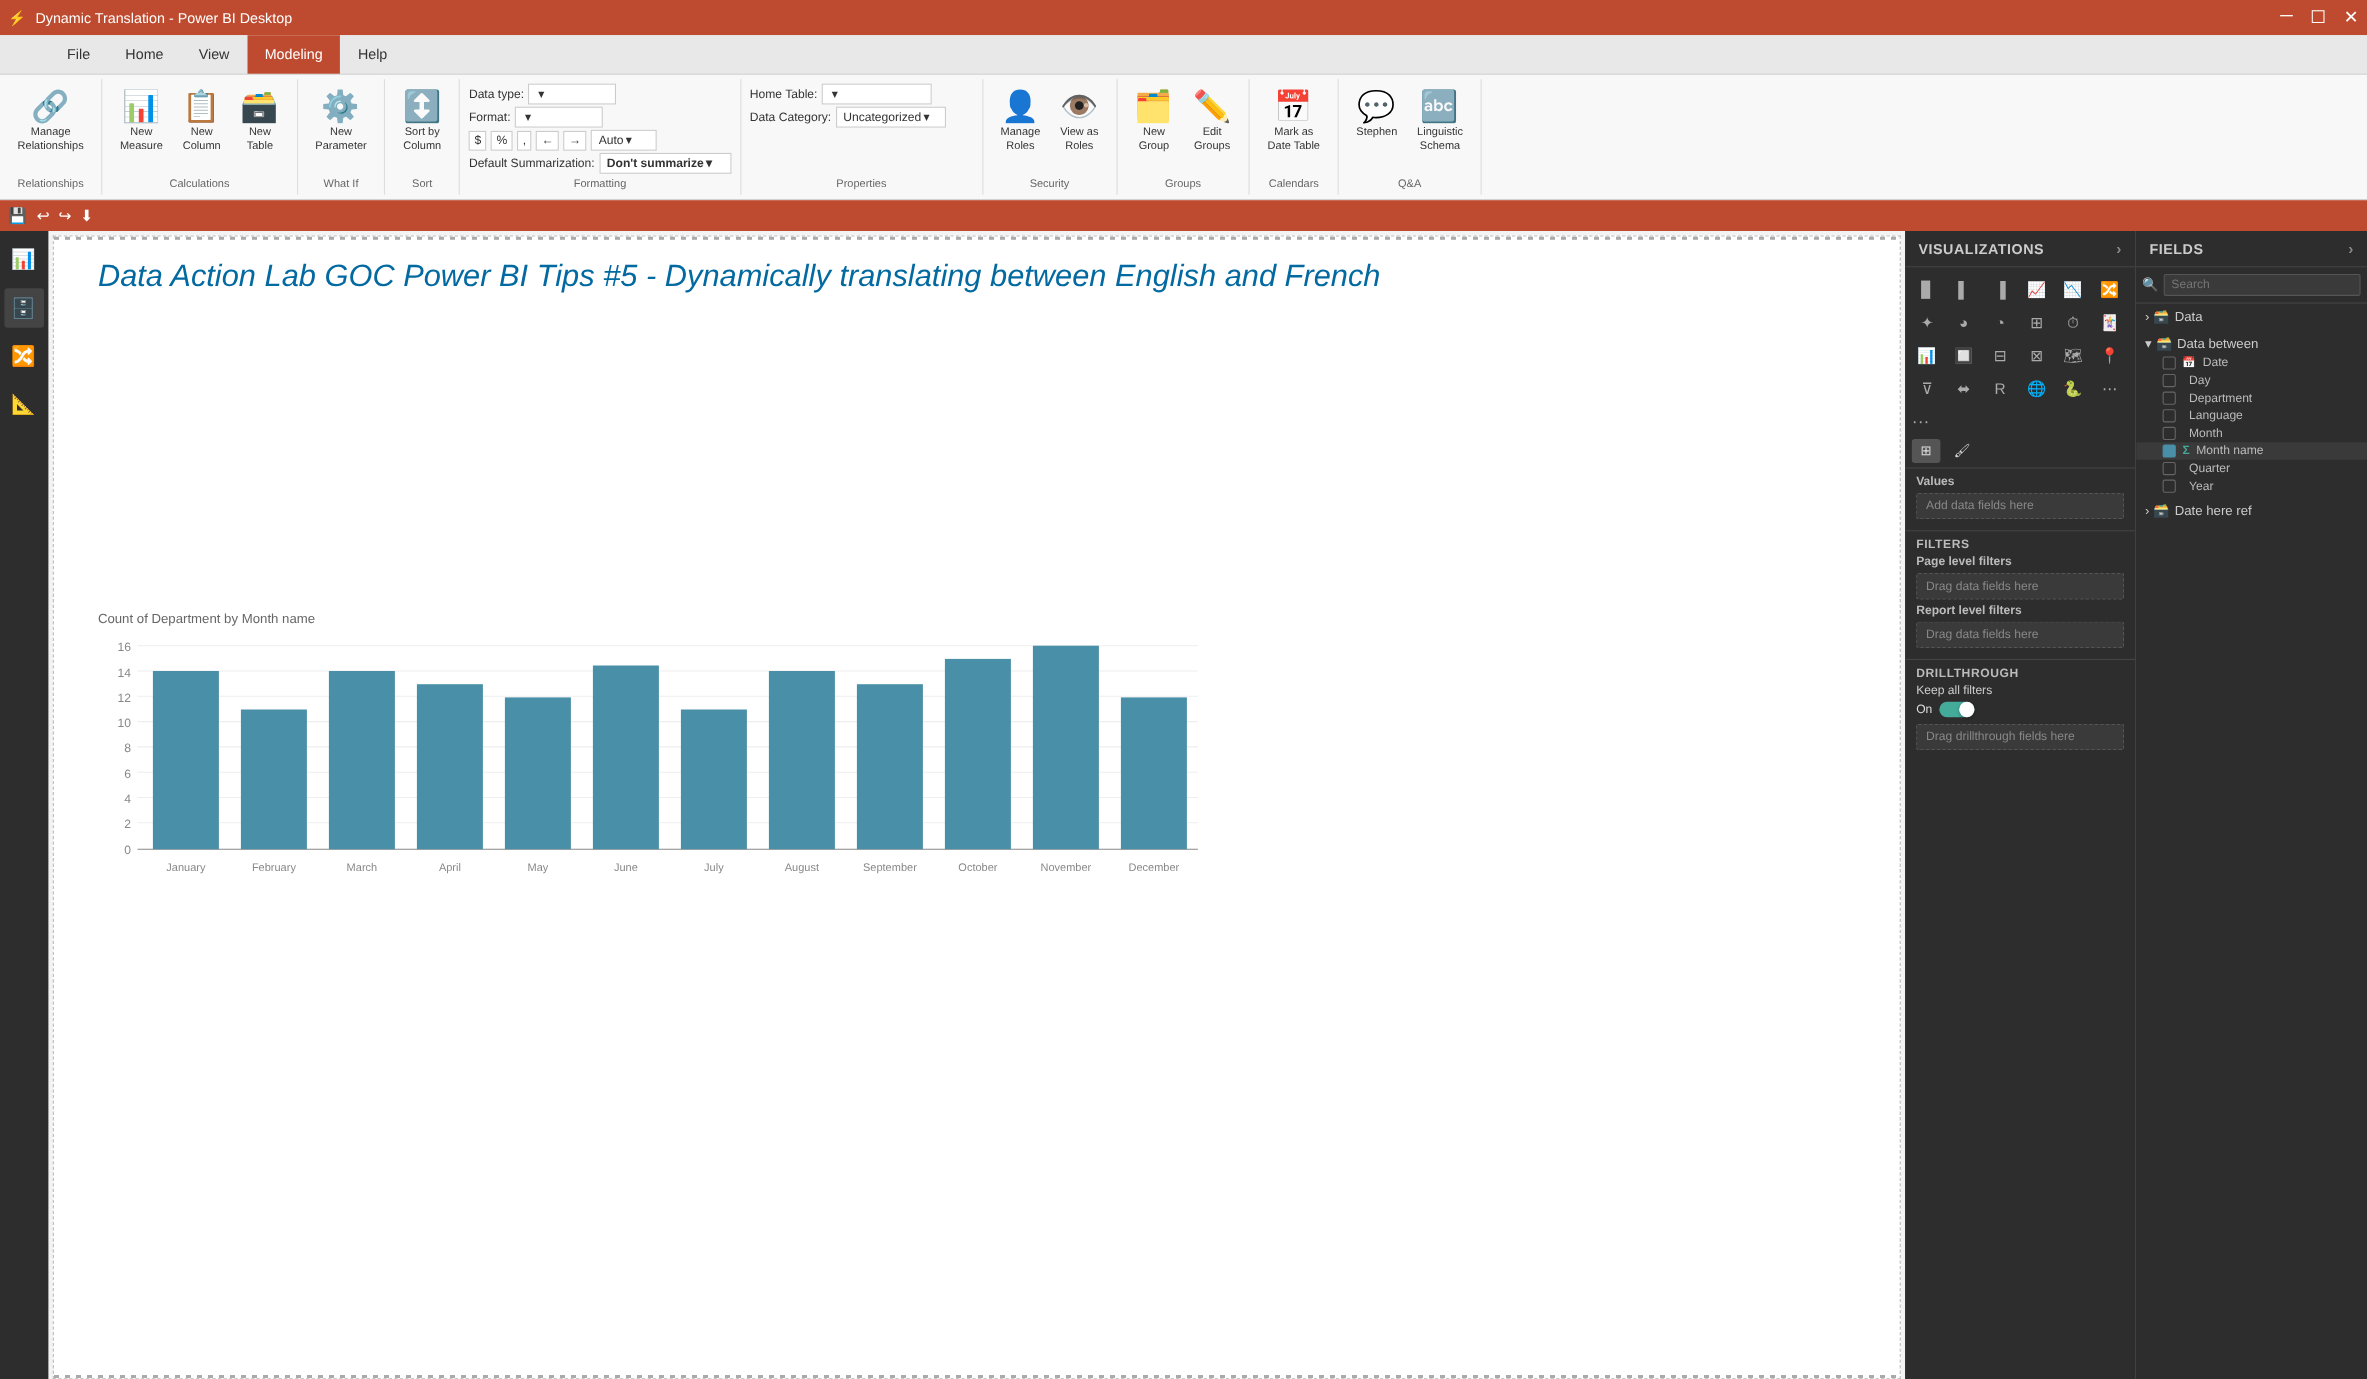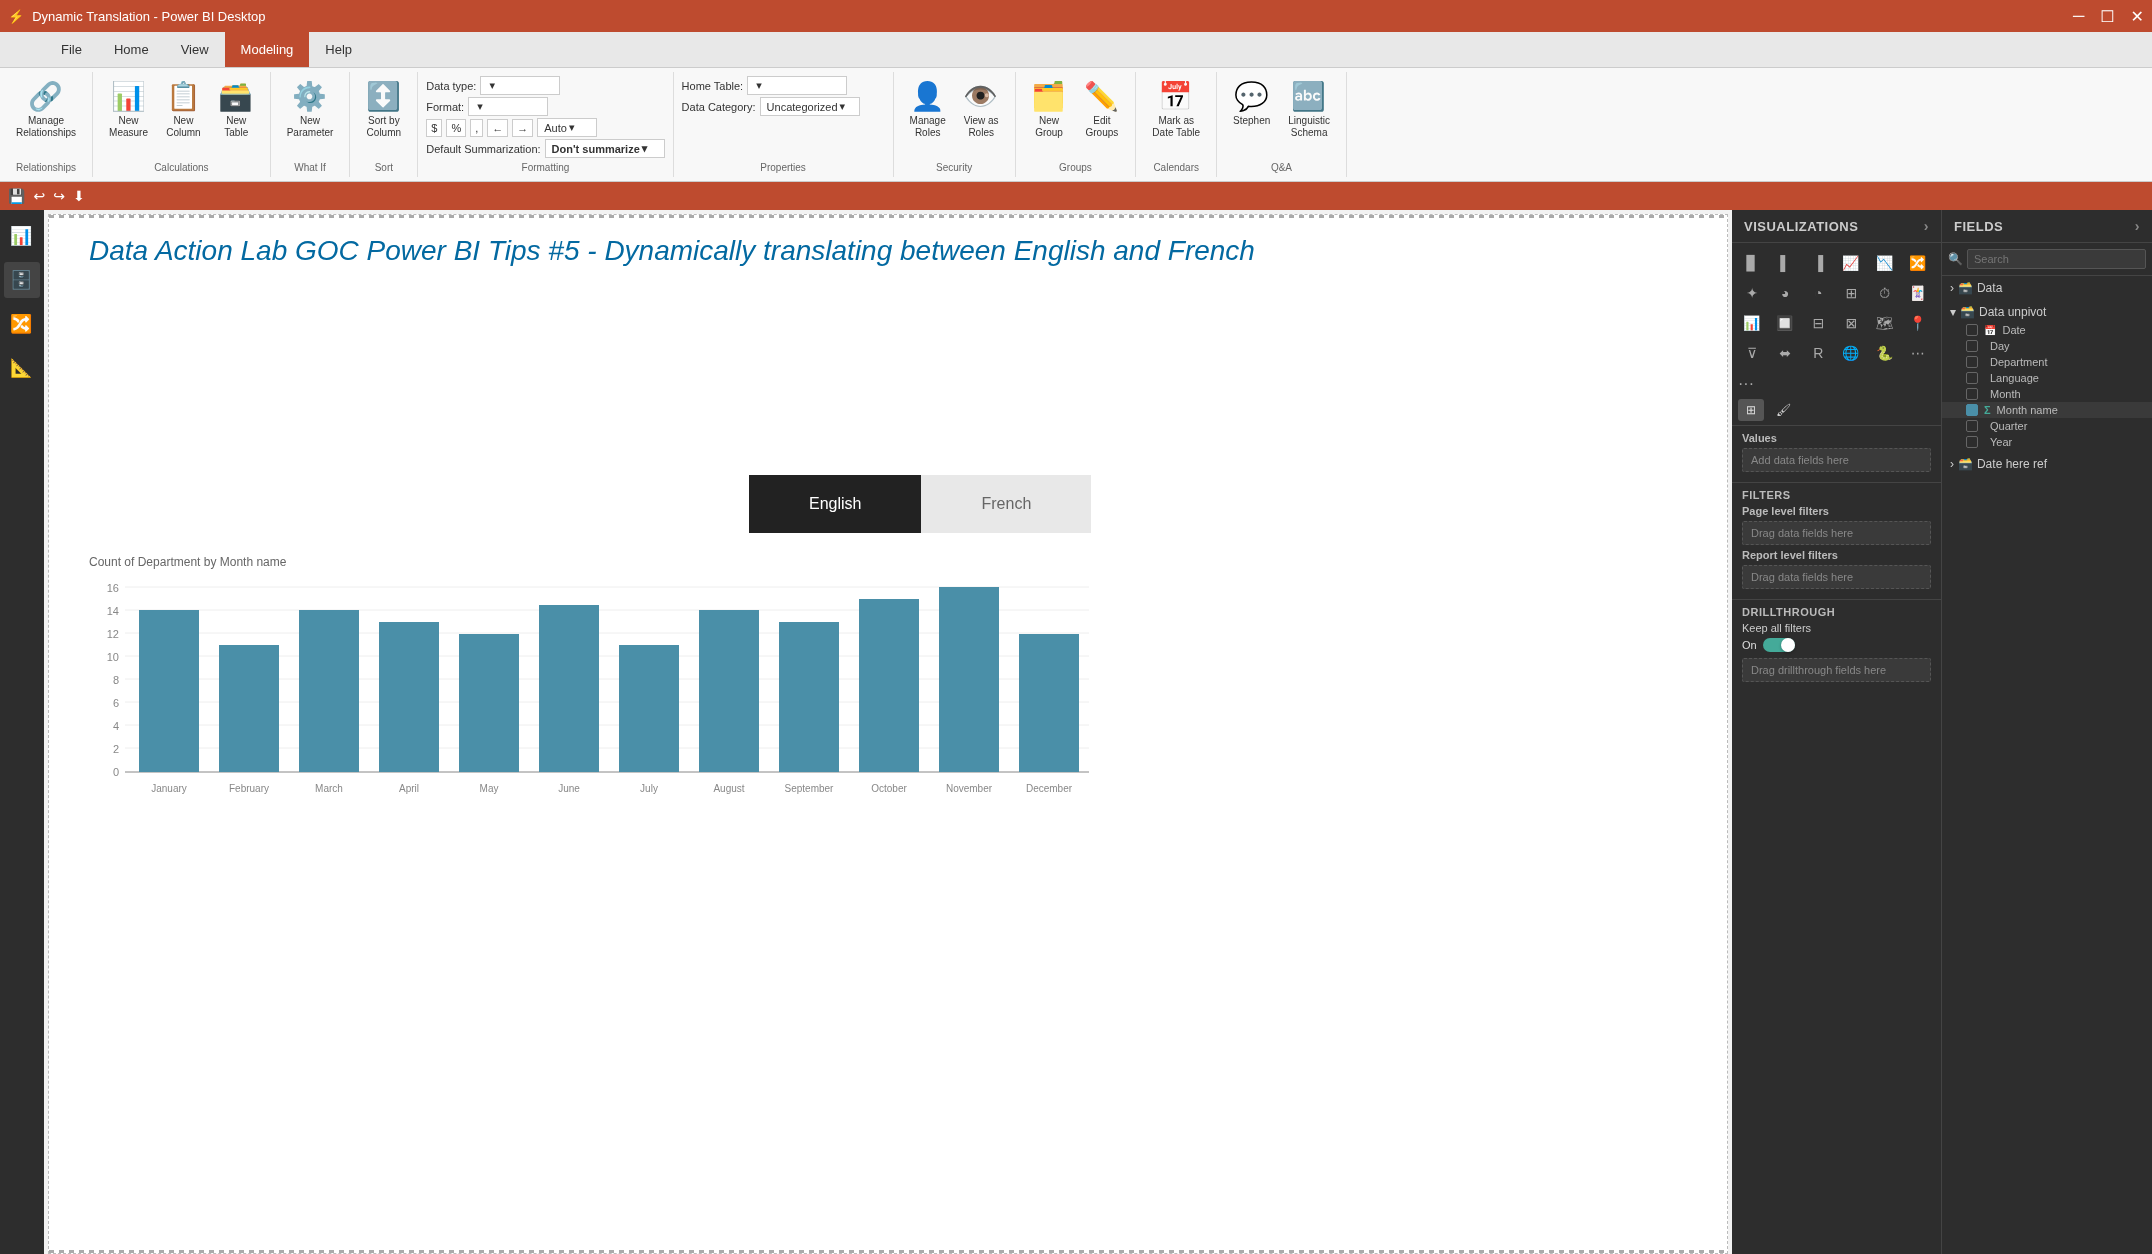--- a/index.html
+++ b/index.html
@@ -573,24 +573,20 @@
     <div class="sidebar-icon">📐</div>
   </div>
 
   <div id="canvas">
     <div class="canvas-divider-top"></div>
 
     <div class="canvas-title">
       <span>Data Action Lab GOC Power BI Tips #5 - </span><span style="font-style:italic;">Dynamically translating between English and French</span>
     </div>
 
-    <div class="lang-buttons">
-      <button class="lang-btn active">English</button>
-      <button class="lang-btn inactive">French</button>
-    </div>
 
     <div class="chart-container">
       <div class="chart-title">Count of Department by Month name</div>
       <div class="chart-area">
         <svg class="chart-svg" width="1000" height="340" viewBox="0 0 1000 340">
 
           <text x="30" y="15" font-size="11" fill="#888" text-anchor="end">16</text>
           <text x="30" y="38" font-size="11" fill="#888" text-anchor="end">14</text>
           <text x="30" y="61" font-size="11" fill="#888" text-anchor="end">12</text>
           <text x="30" y="84" font-size="11" fill="#888" text-anchor="end">10</text>
@@ -749,21 +745,21 @@
             <span>›</span>
             <span>🗃️</span>
             <span>Data</span>
           </div>
         </div>
 
         <div class="field-group">
           <div class="field-group-header">
             <span>▾</span>
             <span>🗃️</span>
-            <span>Data unpivot</span>
+            <span>Data between</span>
           </div>
 
           <div class="field-item">
             <div class="field-checkbox"></div>
             <span class="field-calendar">📅</span>
             <span>Date</span>
           </div>
           <div class="field-item">
             <div class="field-checkbox"></div>
             <span></span>

